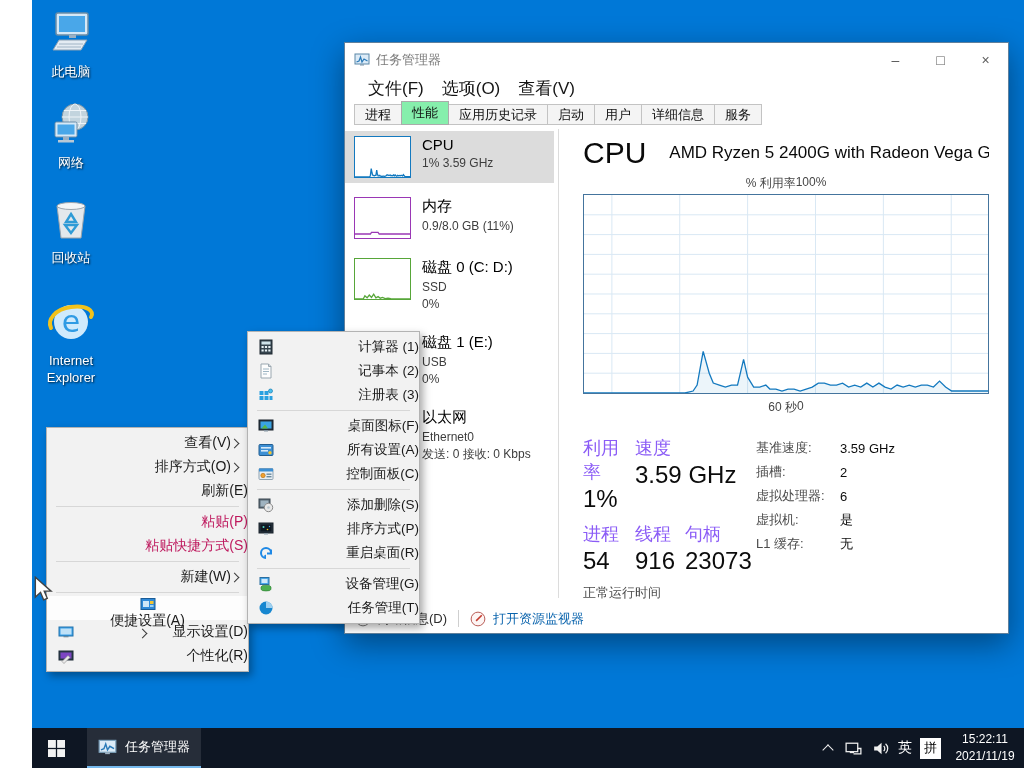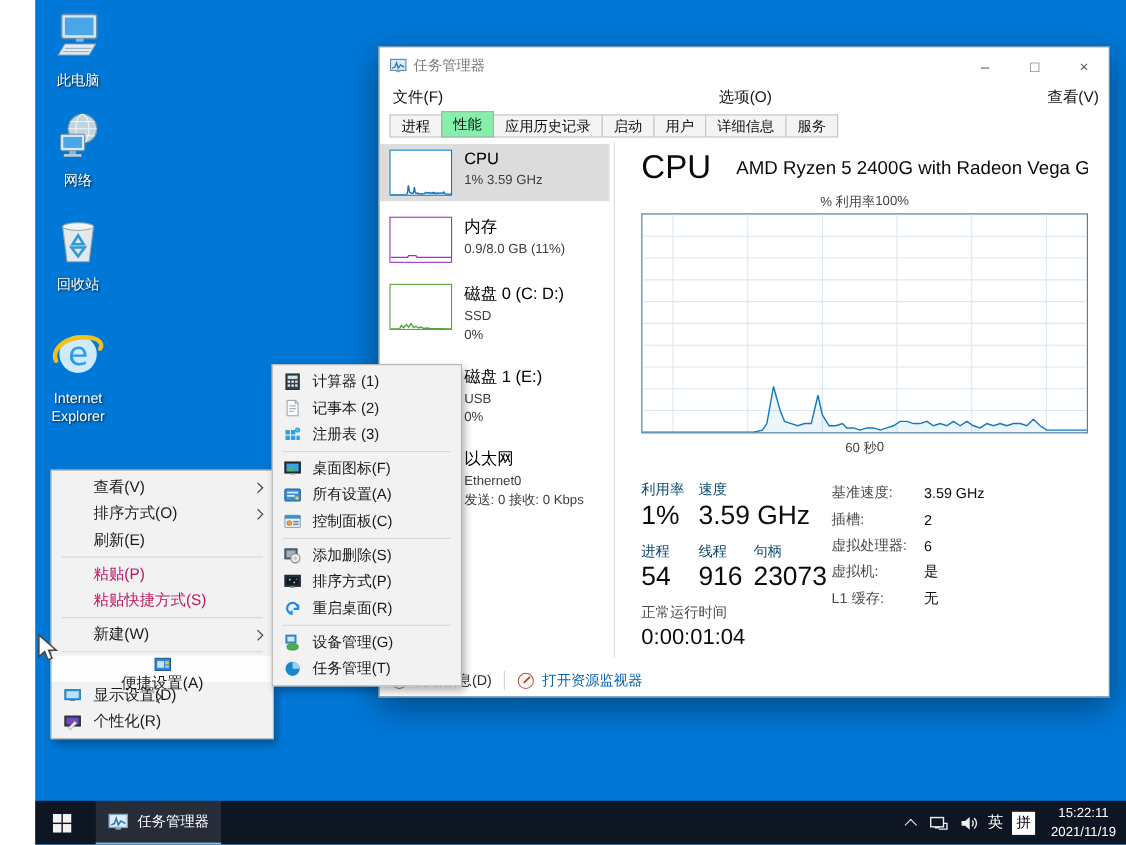--- a/index.html
+++ b/index.html
@@ -11,21 +11,21 @@
   .dicon .dlabel { margin-top:2px; color:#fff; font-size:13px; line-height:1.3;
                    text-shadow:1px 1px 2px rgba(0,0,0,.8); }
 
   
   .tm { position:absolute; left:312px; top:42px; width:665px; height:592px; background:#fff;
         border:1px solid #60809c; box-shadow:0 10px 30px rgba(0,0,0,.4); z-index:10; }
   .tm-titlebar { height:33px; display:flex; align-items:center; padding-left:9px; }
   .tm-title { margin-left:6px; font-size:13px; color:#7b7b7b; flex:1; }
   .tm-ctrl { width:45px; height:33px; display:flex; align-items:center; justify-content:center;
              color:#5f5f5f; font-size:14px; }
-  .tm-menubar { height:25px; display:flex; align-items:center; padding-left:3px; font-size:14px; color:#151515;justify-content:space-between; }
+  .tm-menubar { height:25px; display:flex; align-items:center; padding-left:14px; font-size:17px; color:#151515; }
   .tm-menubar .mbi { padding:0 9px; height:100%; display:flex; align-items:center; }
   .tm-tabs { height:24px; display:flex; align-items:flex-end; padding-left:9px; }
   .tab { height:21px; display:flex; align-items:center; padding:0 10px; font-size:13px; color:#111;
          background:#f4f4f4; border:1px solid #c3c3c3; margin-right:-1px; }
   .tab.sel { height:24px; background:#86efac; border-color:#ababab; position:relative; z-index:2; }
   .tm-content { position:relative; height:477px; overflow:hidden; }
 
   
   .tm-side { position:absolute; left:0; top:0; width:213px; height:100%; padding-top:6px; }
   .side-div { position:absolute; left:213px; top:4px; bottom:4px; width:1px; background:#dcdcdc; }
@@ -39,21 +39,21 @@
   .tm-main { position:absolute; left:238px; top:0; width:406px; height:100%; }
   .main-head { display:flex; align-items:center; margin-top:11px; }
   .cpu-big { font-size:30px; color:#0a0a0a; font-weight:400; }
   .cpu-sub { flex:1; margin-left:23px; font-size:17px; color:#0a0a0a; white-space:nowrap; overflow:hidden; }
   .axisrow { display:flex; justify-content:center; font-size:12px; color:#464646; margin-top:5px; }
   .chartbox { height:200px; border:1px solid #44749d; margin-top:2px; position:relative; background:#fff; }
   .chartbox svg { position:absolute; left:0; top:0; width:100%; height:100%; }
   .stats { display:flex; margin-top:20px; }
   .stats-left { width:173px; }
   .cellrow { display:flex; margin-bottom:9px; }
-  .scell .slab { font-size:13px; color:#0c4a6e; margin-bottom:1px; }
+  .scell .slab { font-size:18px; color:#8b5cf6; margin-bottom:1px; }
   .scell .sval { font-size:24px; color:#0c0c0c; }
   .w52 { width:52px; } .w50 { width:50px; }
   .uptime { margin-top:8px; }
   .uptime .slab { font-size:13px; color:#4c4c4c; }
   .uptime .uval { font-size:20px; color:#0c0c0c; margin-top:2px; }
   .stats-right { flex:1; }
   .rrow { display:flex; height:24px; align-items:center; }
   .rlab { width:84px; font-size:13px; color:#4c4c4c; }
   .rval { font-size:13px; color:#0c0c0c; }
 
@@ -61,21 +61,21 @@
   .tm-status { height:33px; display:flex; align-items:center; padding-left:10px; font-size:13px; color:#2d2d2d; }
   .vdiv { width:1px; height:17px; background:#cfcfcf; margin:0 11px; }
   .reslink { color:#0a64ad; margin-left:7px; }
   .stxt { margin-left:6px; }
 
   
   .menu { position:absolute; background:#f2f2f2; border:1px solid #b3b3b3;
           box-shadow:3px 4px 8px rgba(0,0,0,.35); padding:3px 0; z-index:50; }
   .cmenu { left:14px; top:427px; width:203px; }
   .smenu { left:215px; top:331px; width:173px; }
-  .mi { height:24px; display:flex; align-items:center; font-size:13.5px; color:#1a1a1a; }
+  .mi { height:24px; display:flex; align-items:center; font-size:13.5px; color:#1a1a1a;text-align:right; }
   .cmenu .mi { height:24px; font-size:14px; }
   .mi .gut { width:38px; display:flex; align-items:center; justify-content:center; flex:none; }
   .smenu .mi .gut { width:36px; }
   .mi .lbl { flex:1; white-space:nowrap; }
   .mi.dis .lbl { color:#be185d; }
   .mi.hl { background:#fdfdfd;flex-direction:column; }
   .chev { width:7px; height:7px; border-top:1.4px solid #3a3a3a; border-right:1.4px solid #3a3a3a;
           transform:rotate(45deg); margin-right:10px; flex:none; }
   .msep { height:1px; background:#d7d7d7; margin:3px 9px; }
   .mic { width:16px; height:16px; display:block; }

